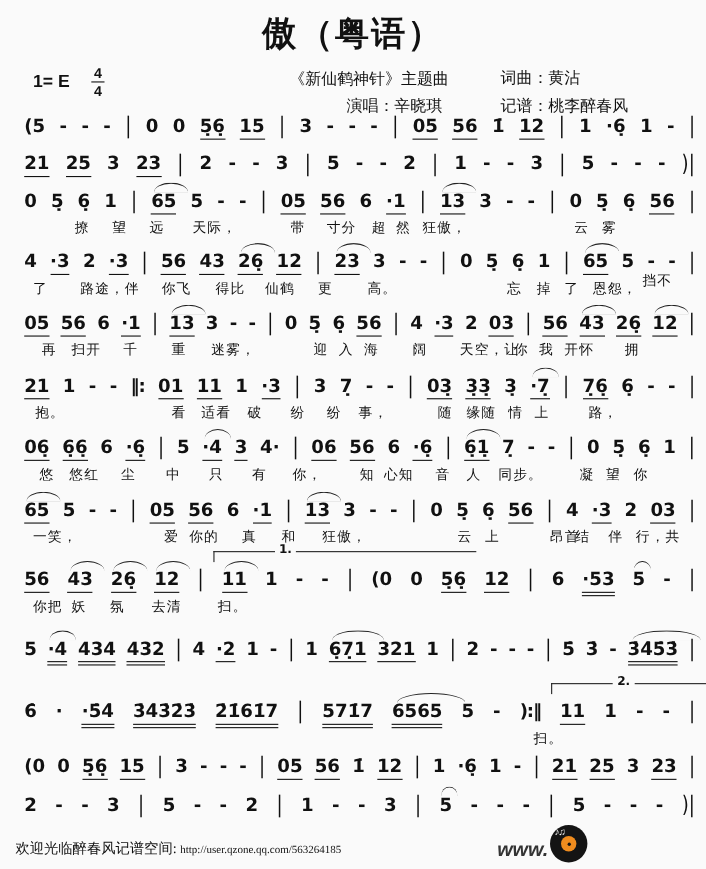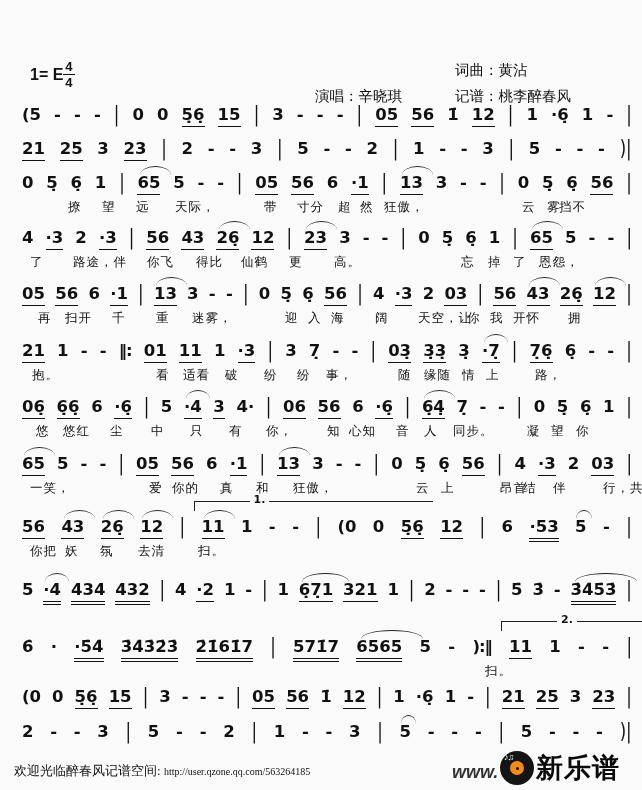--- a/index.html
+++ b/index.html
@@ -2,21 +2,21 @@
 <html><head>
 <meta charset="utf-8">
 <style>
   html,body{margin:0;padding:0;background:#e8e8e8;}
   #page{position:relative;width:642px;height:790px;background:#fafafa;
         font-family:"Liberation Sans",sans-serif;color:#111;overflow:hidden;margin:0 auto;}
   
   #title{position:absolute;top:10px;left:0;width:100%;text-align:center;
          font-family:"Liberation Serif",serif;font-weight:900;font-size:31px;letter-spacing:2px;}
   #keysig{position:absolute;top:60px;left:30px;font-size:16px;font-weight:bold;
-          display:flex;align-items:center;gap:0;}
+          display:flex;align-items:center;gap:20px;}
   .frac{display:inline-flex;flex-direction:column;align-items:center;font-size:13px;line-height:1;font-weight:bold;}
   .frac .num{border-bottom:1.4px solid #111;padding:0 2px 1px;}
   .frac .den{padding-top:1px;}
   .credit{position:absolute;font-family:"Liberation Serif",serif;font-size:14.5px;white-space:nowrap;}
   
   .score-line{position:absolute;left:22px;right:10px;display:flex;
               justify-content:space-between;align-items:baseline;
               font-weight:bold;font-size:16.5px;font-family:"DejaVu Sans",sans-serif;}
   .tok{position:relative;display:inline-block;line-height:1.15;white-space:nowrap;}
   .u1{border-bottom:1.6px solid #111;padding-bottom:1px;}
@@ -44,29 +44,31 @@
   .disc .pin{position:absolute;left:15.5px;top:15.5px;width:3px;height:3px;border-radius:50%;background:#141414;}
   .disc .notes{position:absolute;left:4px;top:1px;color:#fff;font-size:9px;letter-spacing:-1px;}
   #logo .brand{font-size:27px;font-weight:900;letter-spacing:1px;color:#0a0a0a;
                font-family:"Liberation Sans",sans-serif;}
 </style>
 </head>
 <body>
 
 <div id="page">
 
+  <div id="title">傲（粤语）</div>
 
   <div id="keysig">
     <span>1= E</span>
     <span class="frac">
       <span class="num">4</span>
       <span class="den">4</span>
     </span>
   </div>
 
+  <div class="credit" style="left:263px;top:62px;">《新仙鹤神针》主题曲</div>
   <div class="credit" style="left:455px;top:61px;">词曲：黄沾</div>
   <div class="credit" style="left:315px;top:87px;">演唱：辛晓琪</div>
   <div class="credit" style="left:455px;top:87px;">记谱：桃李醉春风</div>
 
   <div id="score">
       <div class="score-line" style="top: 106px;">
         <span class="tok">(5</span>
         <span class="tok">-</span>
         <span class="tok">-</span>
         <span class="tok">-</span>
@@ -149,21 +151,21 @@
         <span class="lyr" style="left: 80px;">望</span>
         <span class="lyr" style="left: 114px;">远</span>
         <span class="lyr" style="left: 153px; text-align: center;">天际，</span>
         <span class="lyr" style="left: 242px;">带</span>
         <span class="lyr" style="left: 275px;">寸分</span>
         <span class="lyr" style="left: 316px;">超</span>
         <span class="lyr" style="left: 338px;">然</span>
         <span class="lyr" style="left: 362px;">狂傲，</span>
         <span class="lyr" style="left: 500px;">云</span>
         <span class="lyr" style="left: 525px;">雾</span>
-        <span class="lyr" style="left: 537px;">挡不</span>
+        <span class="lyr" style="left: 562px; margin-top: 48px;">挡不</span>
       </div>
       <div class="score-line" style="top: 229px;">
         <span class="tok">4</span>
         <span class="tok u1">·3</span>
         <span class="tok">2</span>
         <span class="tok u1">·3</span>
         <span class="tok bar">|</span>
         <span class="tok u1">56</span>
         <span class="tok u1">43</span>
         <span class="tok u1 tie">26̣</span>
@@ -285,21 +287,21 @@
         <span class="tok">5</span>
         <span class="tok u1 tie">·4</span>
         <span class="tok u1">3</span>
         <span class="tok">4·</span>
         <span class="tok bar">|</span>
         <span class="tok u1">06</span>
         <span class="tok u1">56</span>
         <span class="tok">6</span>
         <span class="tok u1">·6̣</span>
         <span class="tok bar">|</span>
-        <span class="tok u1 tie">6̣4̣</span>
+        <span class="tok u1 tie">6̣1̣</span>
         <span class="tok">7̣</span>
         <span class="tok">-</span>
         <span class="tok">-</span>
         <span class="tok bar">|</span>
         <span class="tok">0</span>
         <span class="tok">5̣</span>
         <span class="tok">6̣</span>
         <span class="tok">1</span>
         <span class="tok bar">|</span>
         <span class="lyr" style="left: 14px;">悠</span>
@@ -348,21 +350,21 @@
         <span class="lyr" style="left: 127px;">爱</span>
         <span class="lyr" style="left: 150px;">你的</span>
         <span class="lyr" style="left: 198px;">真</span>
         <span class="lyr" style="left: 234px;">和</span>
         <span class="lyr" style="left: 271px;">狂傲，</span>
         <span class="lyr" style="left: 394px;">云</span>
         <span class="lyr" style="left: 419px;">上</span>
         <span class="lyr" style="left: 442px; margin-left: 36px;">昂首</span>
         <span class="lyr" style="left: 501px;">结</span>
         <span class="lyr" style="left: 531px;">伴</span>
-        <span class="lyr" style="left: 581px;">行，共</span>
+        <span class="lyr" style="left: 556px;">行，共</span>
       </div>
       <div class="score-line" style="top: 518px;">
         <span class="tok u1">56</span>
         <span class="tok u1 tie">43</span>
         <span class="tok u1 tie">26̣</span>
         <span class="tok u1 tie">12</span>
         <span class="tok bar">|</span>
         <span class="tok u1 tie">11<i class="vbr v1" data-v="1."></i></span>
         <span class="tok">1</span>
         <span class="tok">-</span>
@@ -489,16 +491,15 @@
   <div id="footer-left">
     <span>欢迎光临醉春风记谱空间: </span><span class="url">http://user.qzone.qq.com/563264185</span>
   </div>
   <div id="watermark">www.</div>
   <div id="logo">
     <span class="disc">
       <span class="core" id="disc-core" style="background: rgb(240, 140, 30);"></span>
       <span class="pin"></span>
       <span class="notes">♪♫</span>
     </span>
-    <span class="brand">新乐谱</span>
   </div>
 
 </div>
 
 </body></html>

